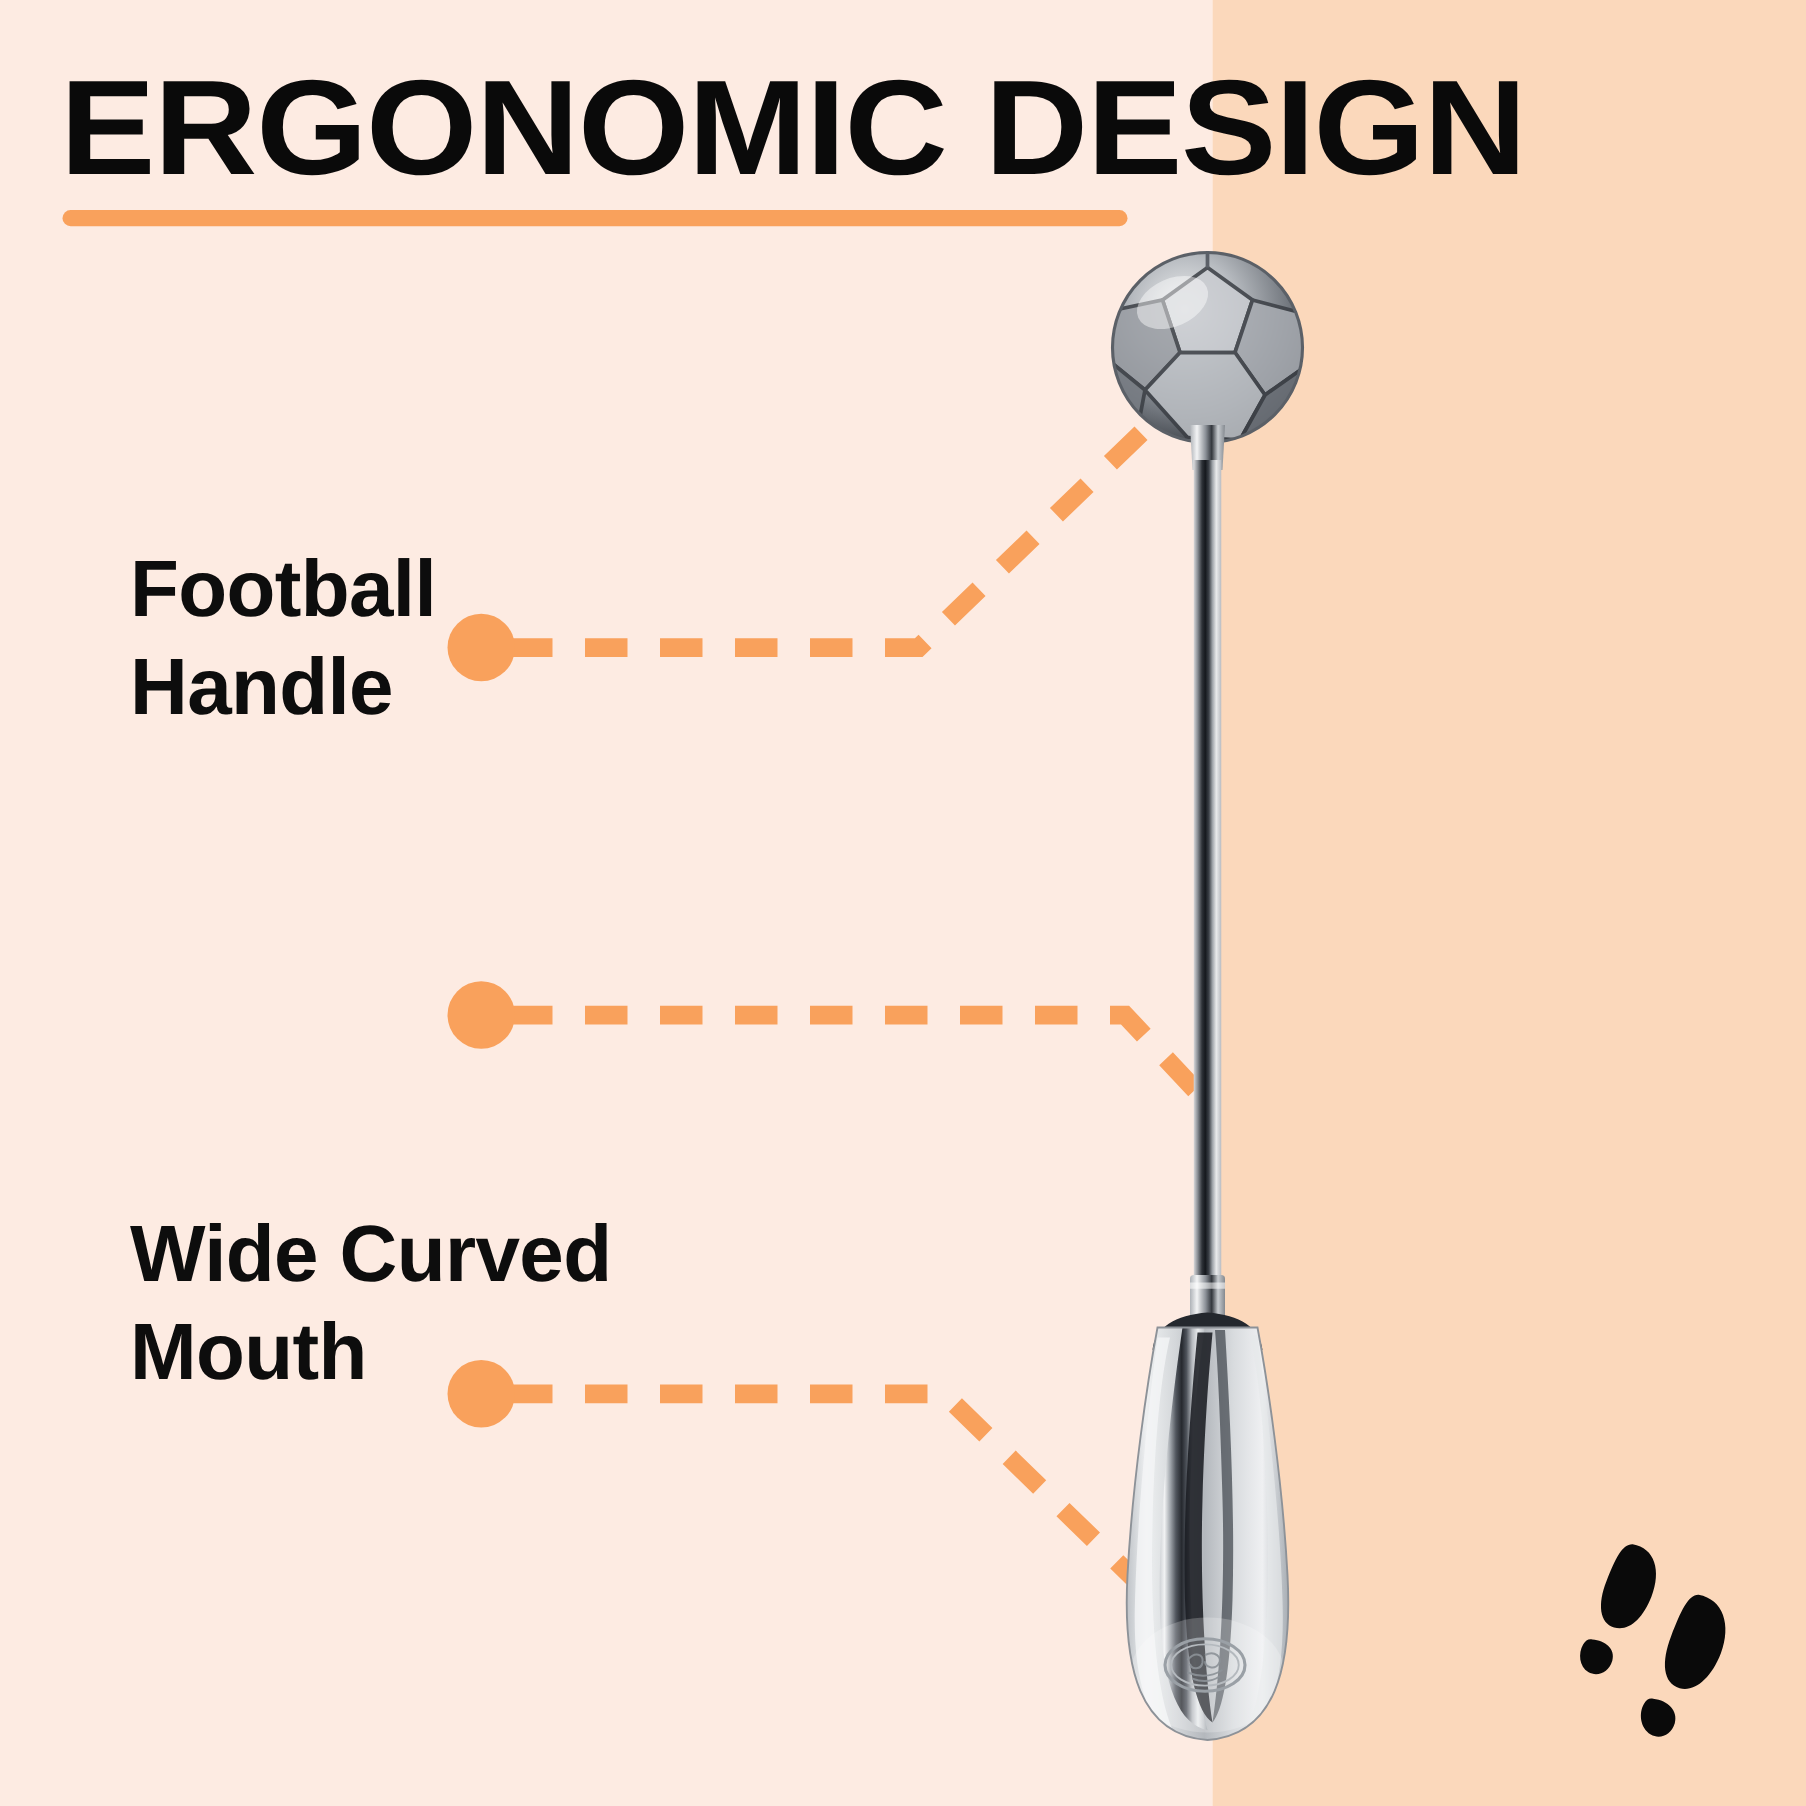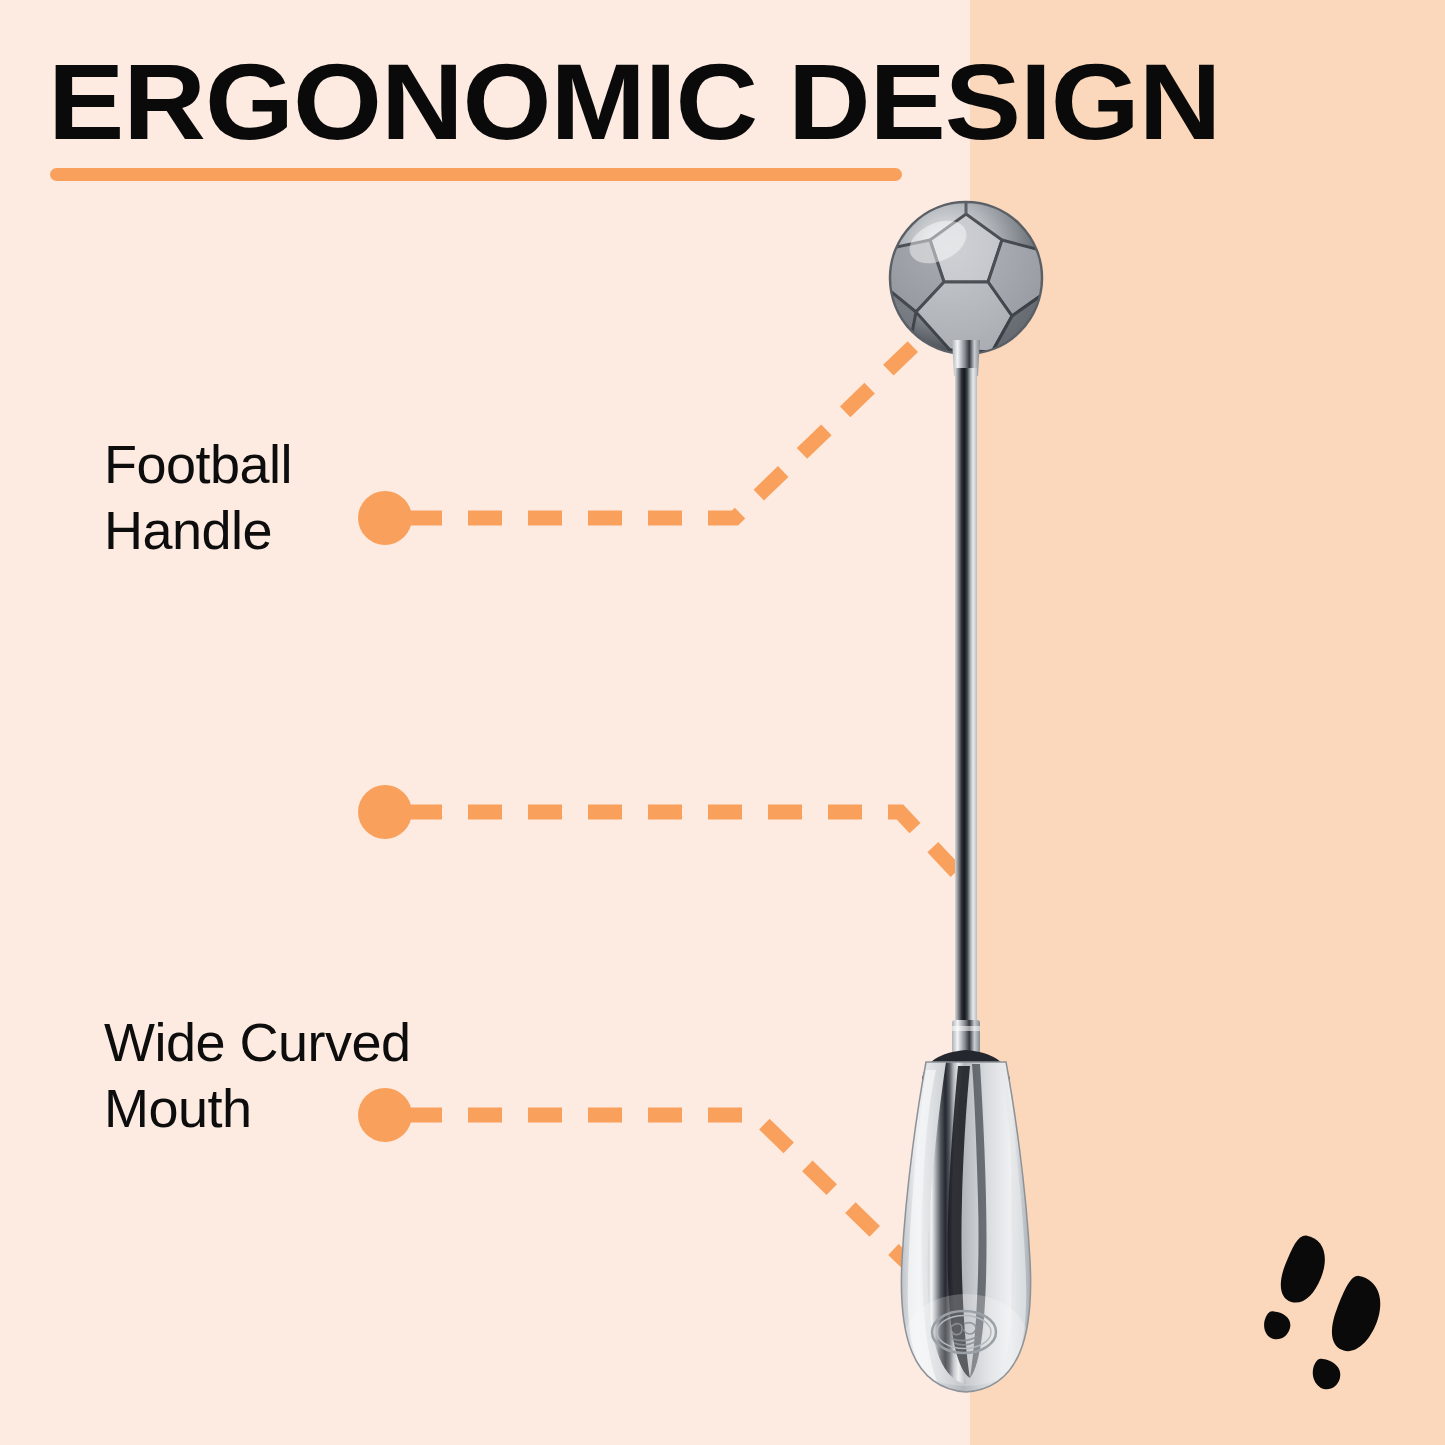--- a/index.html
+++ b/index.html
@@ -52,30 +52,30 @@
     width: 852px;
     height: 13px;
     border-radius: 7px;
     background: #F9A15C;
   }
 
   
   .label {
     position: absolute;
     font-family: "Liberation Sans", sans-serif;
-    font-weight: 400;
-    font-size: 54px;
+    font-weight: 700;
+    font-size: 64px;
     line-height: 1.22;
     color: #0d0d0d;
     letter-spacing: -0.5px;
     white-space: pre-line;
   }
   .label-1 { left: 104px;  top: 432px; text-align: left;  width: 260px; }
   .label-2 { left: 110px;  top: 728px; text-align: right; width: 212px; }
-  .label-3 { left: 104px;  top: 1010px; text-align: left;  width: 420px; }
+  .label-3 { left: 104px;  top: 964px; text-align: left;  width: 420px; }
 
   
   .connectors {
     position: absolute;
     left: 0; top: 0;
     width: 1445px; height: 1445px;
     pointer-events: none;
   }
 
   

